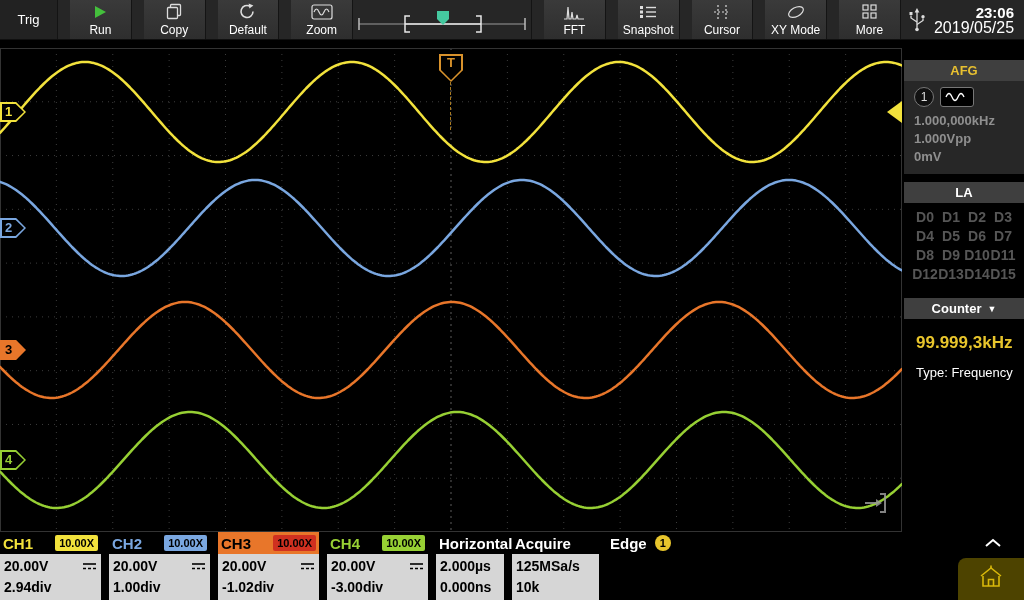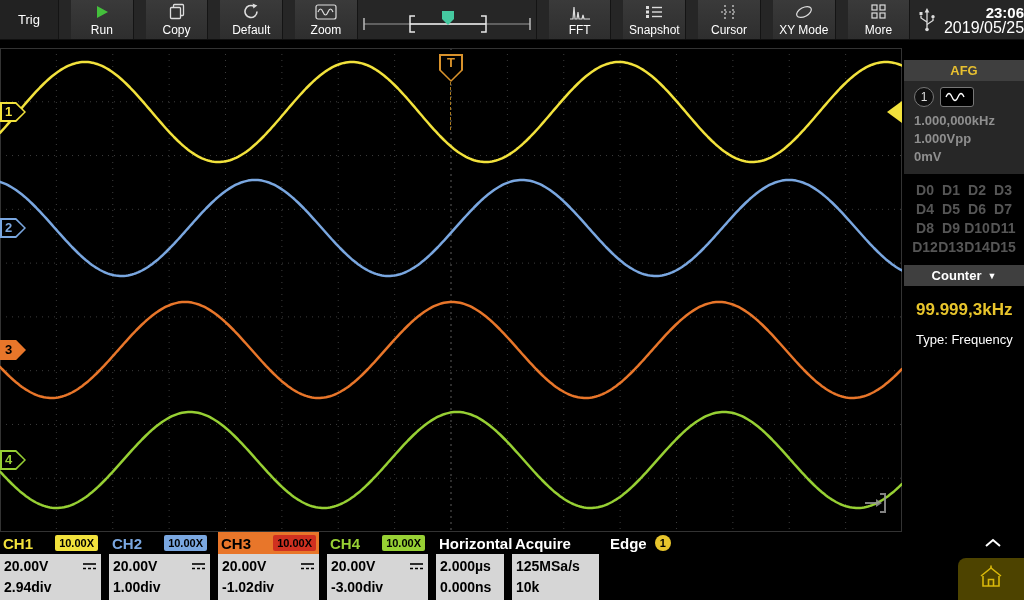--- a/index.html
+++ b/index.html
@@ -10,21 +10,21 @@
   #toolbar{position:absolute;top:0;left:0;width:1024px;height:40px;background:#262626;
     display:flex;align-items:stretch;box-sizing:border-box;border-bottom:1px solid #101010;}
   .trig-cell{width:62px;display:flex;align-items:center;justify-content:center;color:#fff;
     font-size:13px;background:#222;border-right:1px solid #141414;cursor:pointer;}
   .tb-btn{width:66px;background:linear-gradient(#3a3a3a,#2e2e2e);border-right:1px solid #141414;
     display:flex;flex-direction:column;align-items:center;justify-content:center;gap:2px;
     color:#fff;font-size:12px;cursor:pointer;margin-left:12px;}
   .tb-btn .icn{height:18px;display:flex;align-items:center;justify-content:center;}
   .hpos{width:178px;border-right:1px solid #141414;position:relative;background:#262626;cursor:pointer;}
   .usb-cell{width:36px;display:flex;align-items:center;justify-content:center;}
-  .clock{margin-left:auto;display:flex;flex-direction:column;justify-content:center;
+  .clock{margin-left:auto;padding-right:10px;display:flex;flex-direction:column;justify-content:center;
     text-align:right;color:#fff;}
   .clock .tm{font-size:15px;font-weight:bold;line-height:17px;}
   .clock .dt{font-size:16px;line-height:14px;}
 
   
   #scope{position:absolute;top:48px;left:0;width:902px;height:484px;background:#000;}
   #grid-svg,#wave-svg{position:absolute;left:0;top:0;}
   .ch-marker{position:absolute;left:0;width:26px;height:20px;
     clip-path:polygon(0 0,62% 0,100% 50%,62% 100%,0 100%);background:var(--c,#888);cursor:pointer;}
   .ch-marker::before{content:"";position:absolute;inset:2px;
@@ -40,21 +40,21 @@
   .trig-marker .t{position:relative;z-index:1;display:block;text-align:center;color:#d8922c;
     font-size:13px;font-weight:bold;line-height:17px;}
   .trig-dash{position:absolute;left:450px;top:34px;height:48px;border-left:1px dashed #a87a20;}
   .trig-level{position:absolute;right:0;top:53px;width:15px;height:22px;background:#f2e23c;
     clip-path:polygon(100% 0,100% 100%,0 50%);cursor:pointer;}
   .expand{position:absolute;right:14px;bottom:12px;opacity:.85;cursor:pointer;}
 
   
   #sidebar{position:absolute;top:48px;right:0;width:120px;height:484px;background:#000;
     box-sizing:border-box;padding-top:12px;}
-  .panel{margin-bottom:2px;}
+  .panel{margin-bottom:8px;}
   .p-head{height:21px;background:#3f3f3f;color:#fff;font-weight:bold;font-size:13px;
     display:flex;align-items:center;justify-content:center;gap:6px;}
   .afg .p-head{color:#e8c030;}
   .afg .p-body{background:#272727;padding:6px 0 8px;}
   .afg-row{display:flex;gap:6px;align-items:center;padding-left:10px;margin-bottom:5px;}
   .src-badge{width:18px;height:18px;border-radius:50%;border:1px solid #777;background:#111;
     color:#ddd;font-size:12px;display:flex;align-items:center;justify-content:center;}
   .sine-badge{width:32px;height:18px;border:1px solid #777;border-radius:3px;background:#000;
     display:flex;align-items:center;justify-content:center;}
   .afg-line{color:#8f8f8f;font-size:13px;font-weight:bold;line-height:18px;padding-left:10px;}
@@ -296,20 +296,21 @@
             </svg>
           </span>
         </div>
         <div class="afg-line">1.000,000kHz</div>
         <div class="afg-line">1.000Vpp</div>
         <div class="afg-line">0mV</div>
       </div>
     </section>
 
     <section class="panel la">
+      <div class="p-head">LA</div>
       <div class="p-body" id="la-body">
           <div class="la-row">
             <span>D0</span>
             <span>D1</span>
             <span>D2</span>
             <span>D3</span>
           </div>
           <div class="la-row">
             <span>D4</span>
             <span>D5</span>

